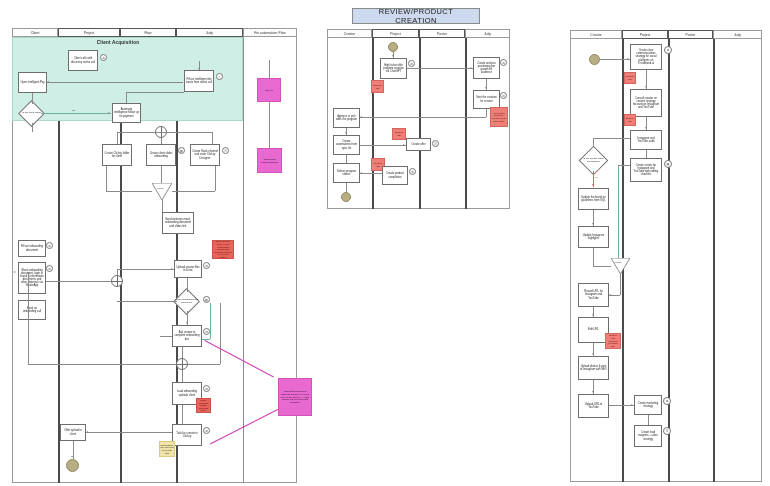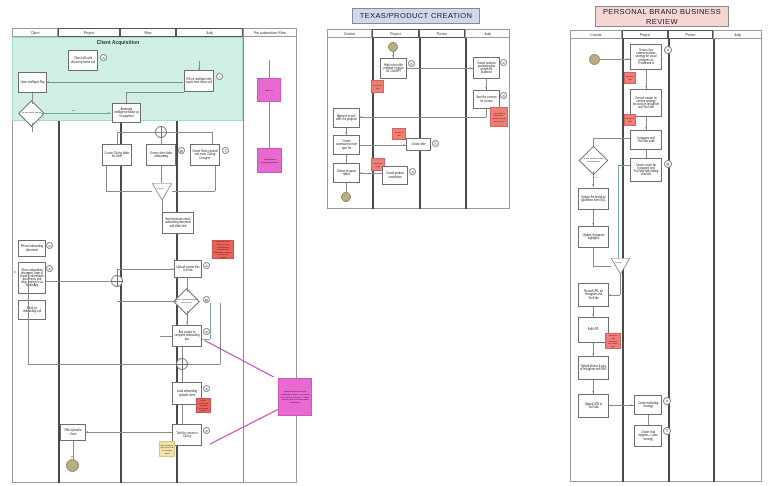--- a/index.html
+++ b/index.html
@@ -222,21 +222,21 @@
   <div class="note pink" style="left:257px;top:78px;width:24px;height:24px;">TEXAS</div>
   <div class="note pink" style="left:257px;top:148px;width:25px;height:25px;">Onboarding materials shared</div>
   <div class="ln v" style="left:269px;top:60px;height:18px;"></div>
   <div class="ln v" style="left:269px;top:102px;height:46px;"></div>
 
   <div class="note pink" style="left:278px;top:378px;width:34px;height:38px;">Onboarding document materials in Drive: if a link is been in the sheets — ALSO answer TO hyperlink right formation</div>
   <div class="ln pinkln" style="left:205px;top:340px;width:78px;transform:rotate(28deg);"></div>
   <div class="ln pinkln" style="left:278px;top:410px;width:76px;transform:rotate(153deg);"></div>
 
   <div class="banner" style="left:352px;top:8px;width:128px;height:16px;background:#ccd9ee;">
-    <span>TEXAS/PRODUCT CREATION</span>
+    <span>REVIEW/PRODUCT CREATION</span>
   </div>
 
   <div class="pool" style="left:327px;top:29px;width:183px;height:180px;"></div>
 
   <div class="laneheadrow" style="left:327px;top:29px;width:183px;height:9px;">
     <div class="lanehead" style="width:45px;">
       <span>Creator</span>
       </div>
     <div class="lanehead strong" style="width:47px;">
       <span>Project</span>
@@ -294,23 +294,20 @@
 
   <div class="note salmon" style="left:371px;top:158px;width:14px;height:13px;">Needed: info</div>
   <div class="node" style="left:382px;top:166px;width:26px;height:19px;">Create product completion</div>
   <div class="badge" style="left:409px;top:168px;width:7px;height:7px;">⚙</div>
   <div class="ln h" style="left:360px;top:173px;width:22px;"></div>
   <div class="arw l" style="left:360px;top:171.6px;"></div>
 
   <div class="startend" style="left:341px;top:192px;width:10px;height:10px;"></div>
   <div class="ln v" style="left:346px;top:183px;height:9px;"></div>
 
-  <div class="banner" style="left:595px;top:6px;width:134px;height:21px;background:#f6d5d5;">
-    <span>PERSONAL BRAND BUSINESS REVIEW</span>
-  </div>
 
   <div class="pool" style="left:570px;top:30px;width:192px;height:452px;"></div>
 
   <div class="laneheadrow" style="left:570px;top:30px;width:192px;height:9px;">
     <div class="lanehead" style="width:52px;">
       <span>Creator</span>
       </div>
     <div class="lanehead strong" style="width:46px;">
       <span>Project</span>
       </div>

